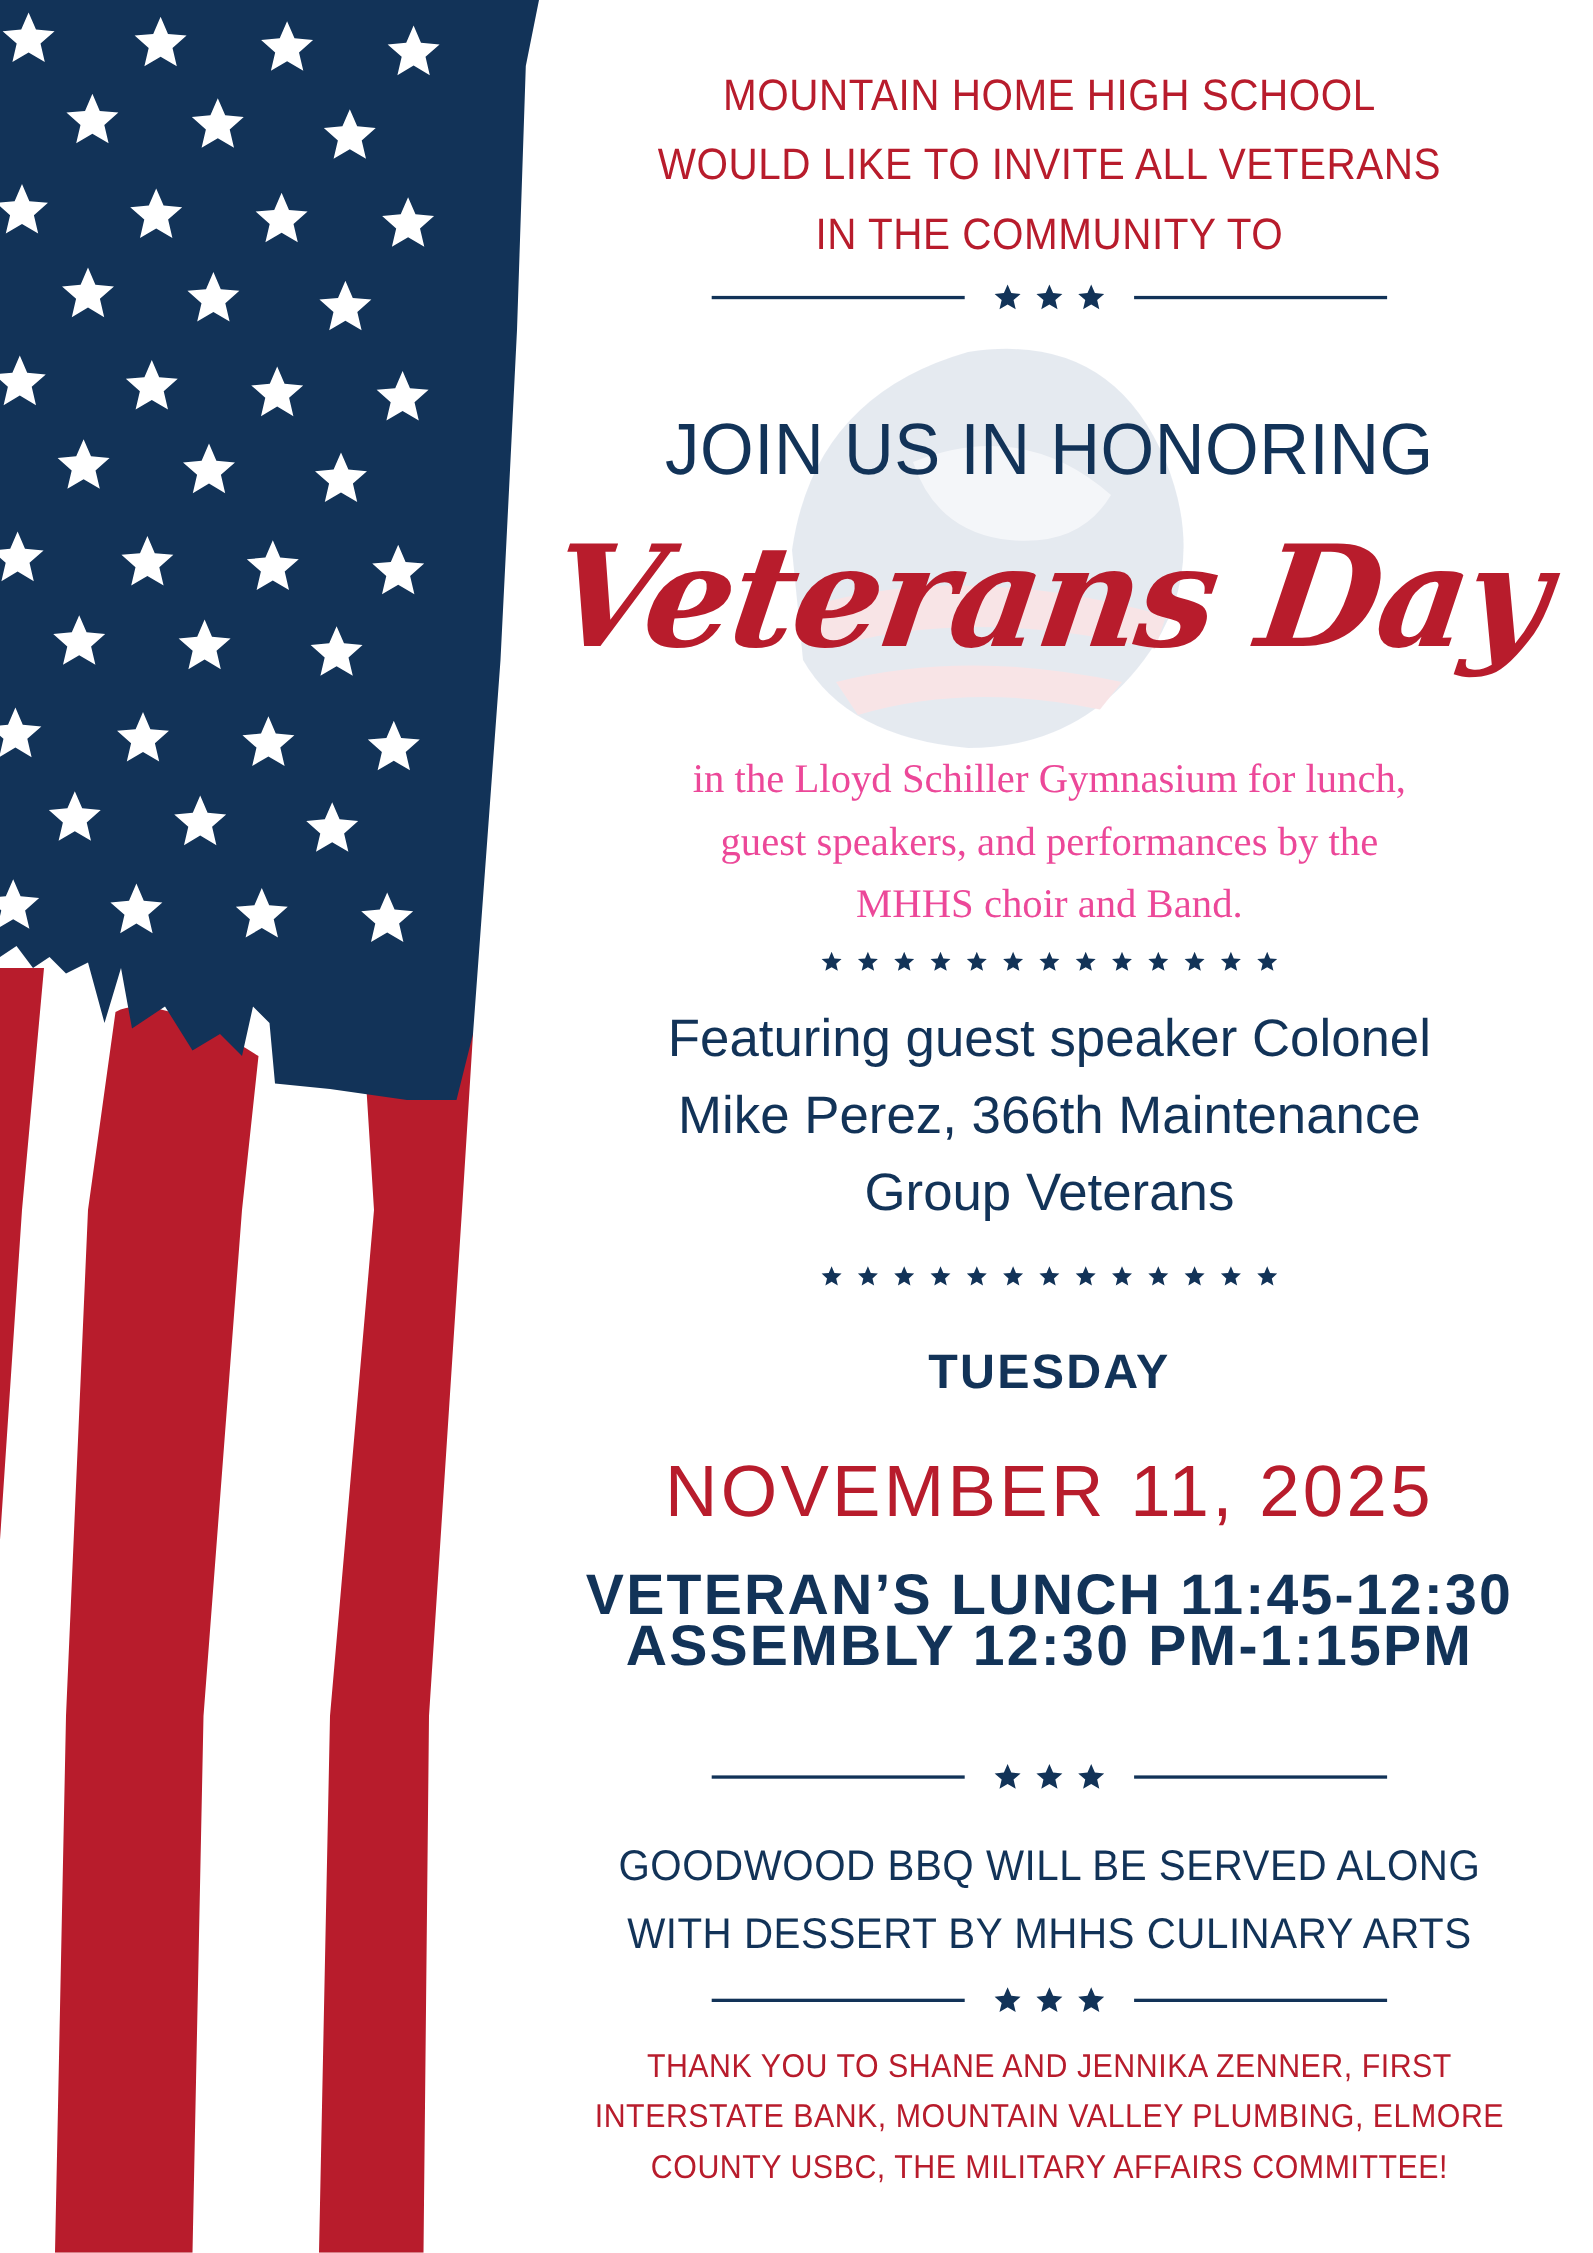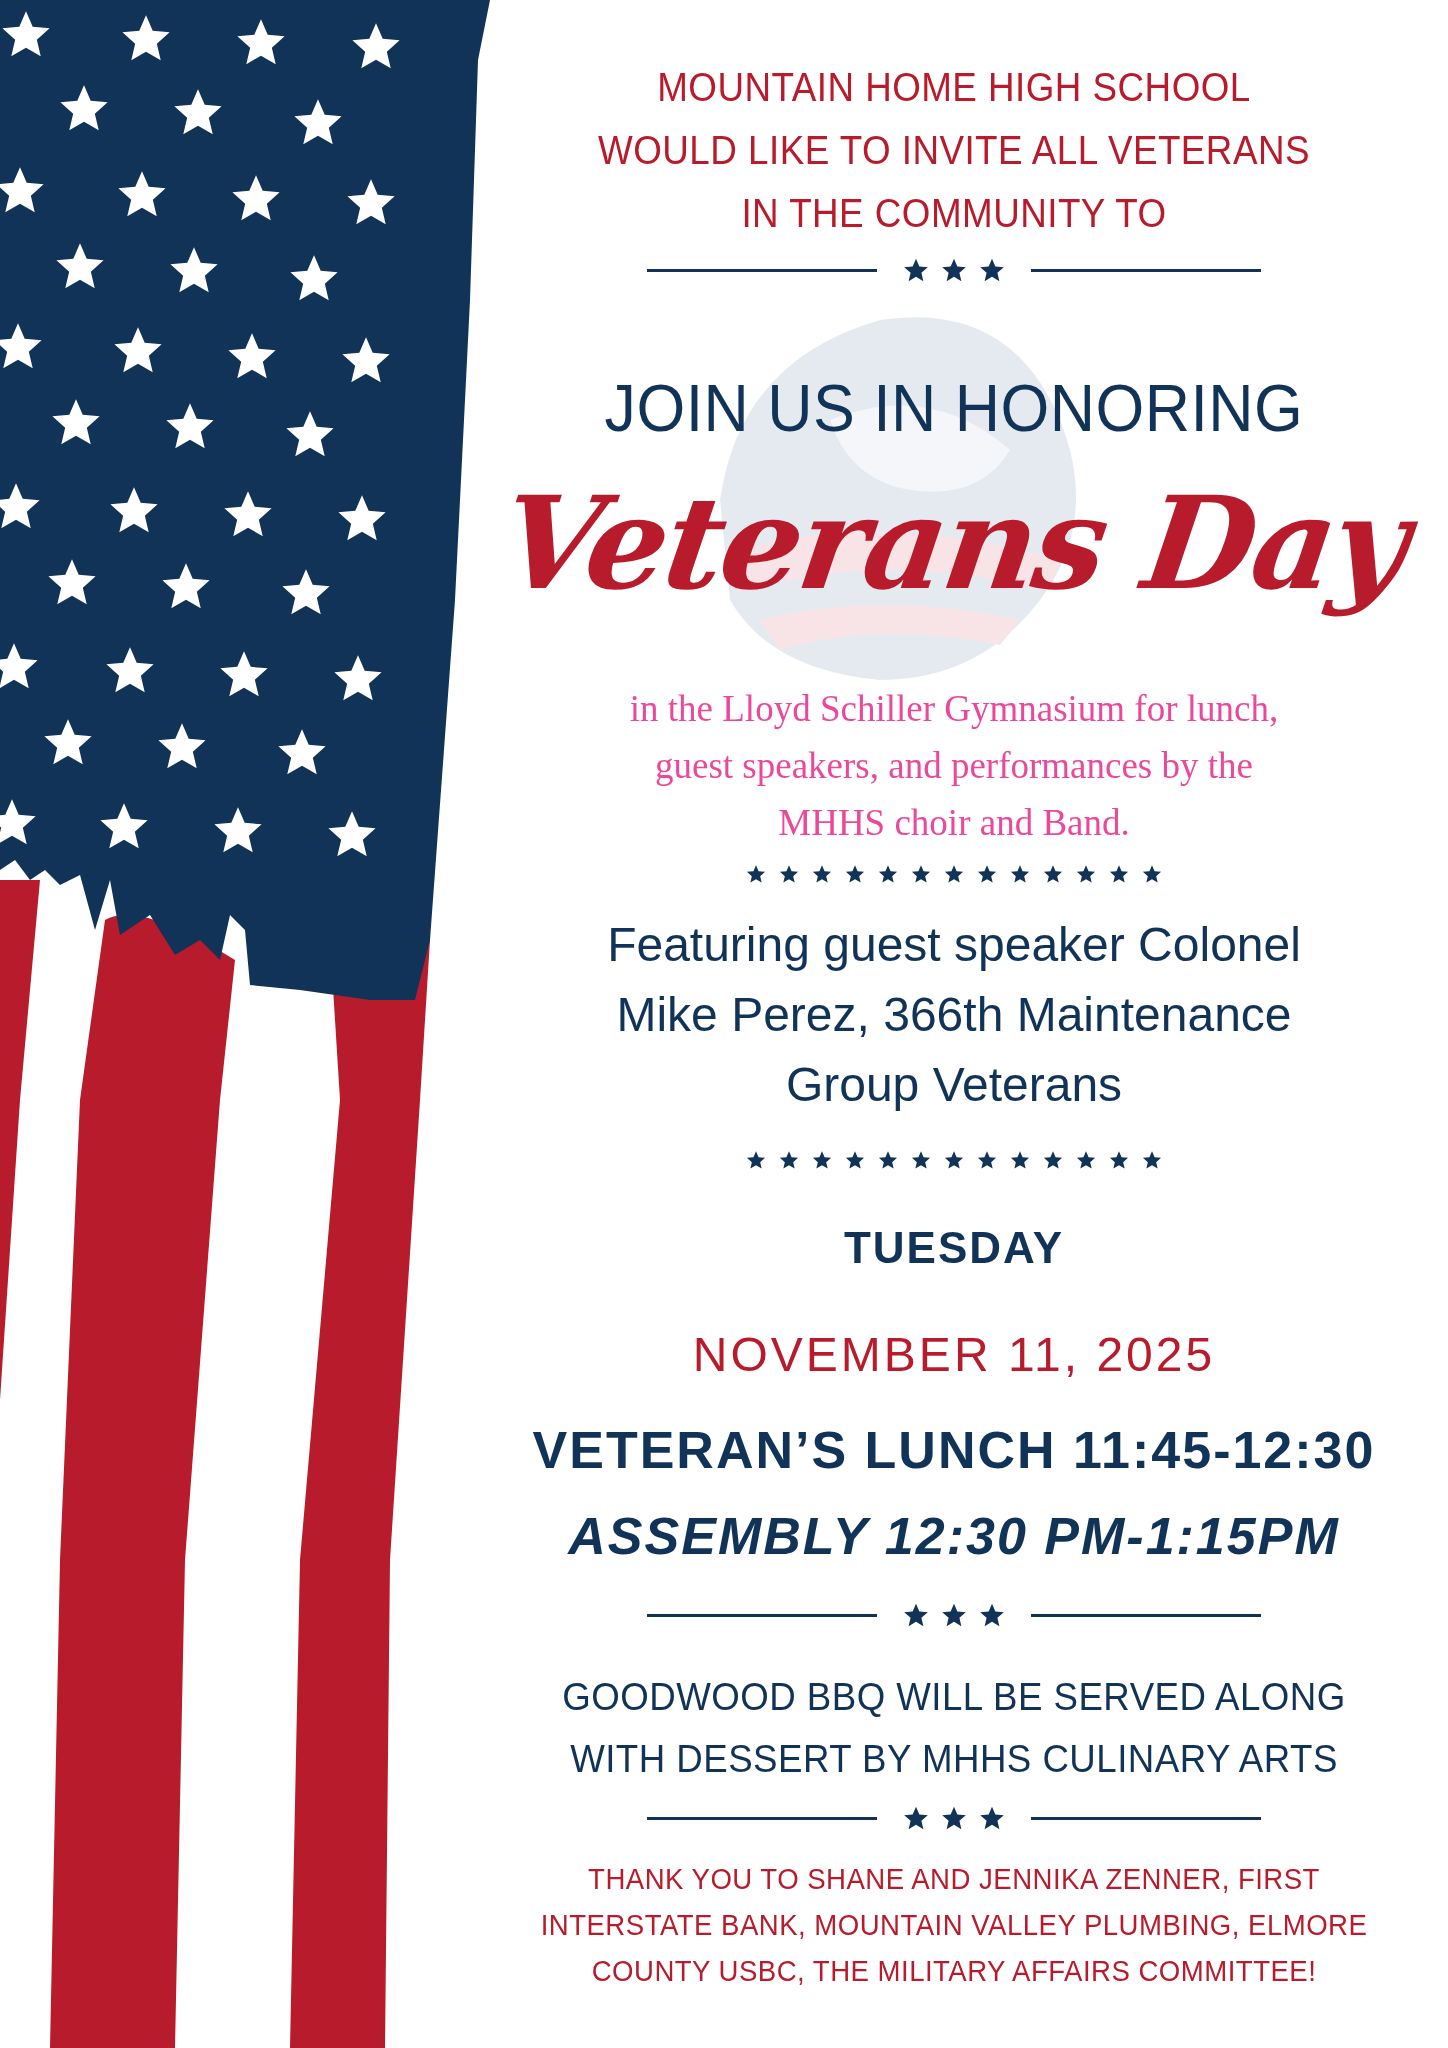--- a/index.html
+++ b/index.html
@@ -17,21 +17,21 @@
   .rule .stars { margin:0 26px; display:flex; gap:12px; }
   .rule svg { width:26px; height:26px; display:block; }
   .starrow { position:absolute; left:0; width:100%; display:flex; justify-content:center; gap:13px; }
   .starrow svg { width:20px; height:20px; display:block; }
   .join { top:368px; font-size:66px; line-height:80px; letter-spacing:0.5px; transform:scaleX(0.95); }
   .script { top:468px; font-family:"DejaVu Serif", serif; font-style:italic; font-weight:bold;
             font-size:128px; line-height:150px; letter-spacing:-3px; color:#b81c2c; transform:skewX(-8deg); }
   .desc { top:680px; font-size:37px; line-height:57px; color:#ec4899;font-family:Liberation Serif, serif; }
   .speaker { top:910px; font-size:48px; line-height:70px; }
   .day { top:1208px; font-size:44px; line-height:80px; font-weight:bold; letter-spacing:2px; }
-  .date { top:1310px; font-size:48px; line-height:90px; letter-spacing:3px; }
+  .date { top:1310px; font-size:66px; line-height:90px; letter-spacing:3px; }
   .time { font-size:52px; line-height:72px; letter-spacing:2px; font-weight:bold; }
   .food { top:1666px; font-size:39px; line-height:62px; transform:scaleX(0.94); }
   .thanks { top:1856px; font-size:30px; line-height:46px; transform:scaleX(0.92); }
   .watermark { position:absolute; left:680px; top:300px; width:420px; height:390px; opacity:0.22; }
 </style>
 </head>
 <body>
 
 <svg width="0" height="0" style="position:absolute">
   <defs>
@@ -225,21 +225,21 @@
         <use href="#star"></use>
       </svg>
     <svg fill="#123358">
         <use href="#star"></use>
       </svg>
   </div>
 
   <div class="center day navy">TUESDAY</div>
   <div class="center date red">NOVEMBER 11, 2025</div>
   <div class="center time navy" style="top:1414px;">VETERAN’S LUNCH 11:45-12:30</div>
-  <div class="center time navy" style="top:1500px;font-style:italic;">ASSEMBLY 12:30 PM-1:15PM</div>
+  <div class="center time navy" style="top:1461px;">ASSEMBLY 12:30 PM-1:15PM</div>
 
   <div class="rule" style="top:1600px;">
     <div class="line"></div>
     <div class="stars">
       <svg fill="#123358">
           <use href="#star"></use>
         </svg>
       <svg fill="#123358">
           <use href="#star"></use>
         </svg>

